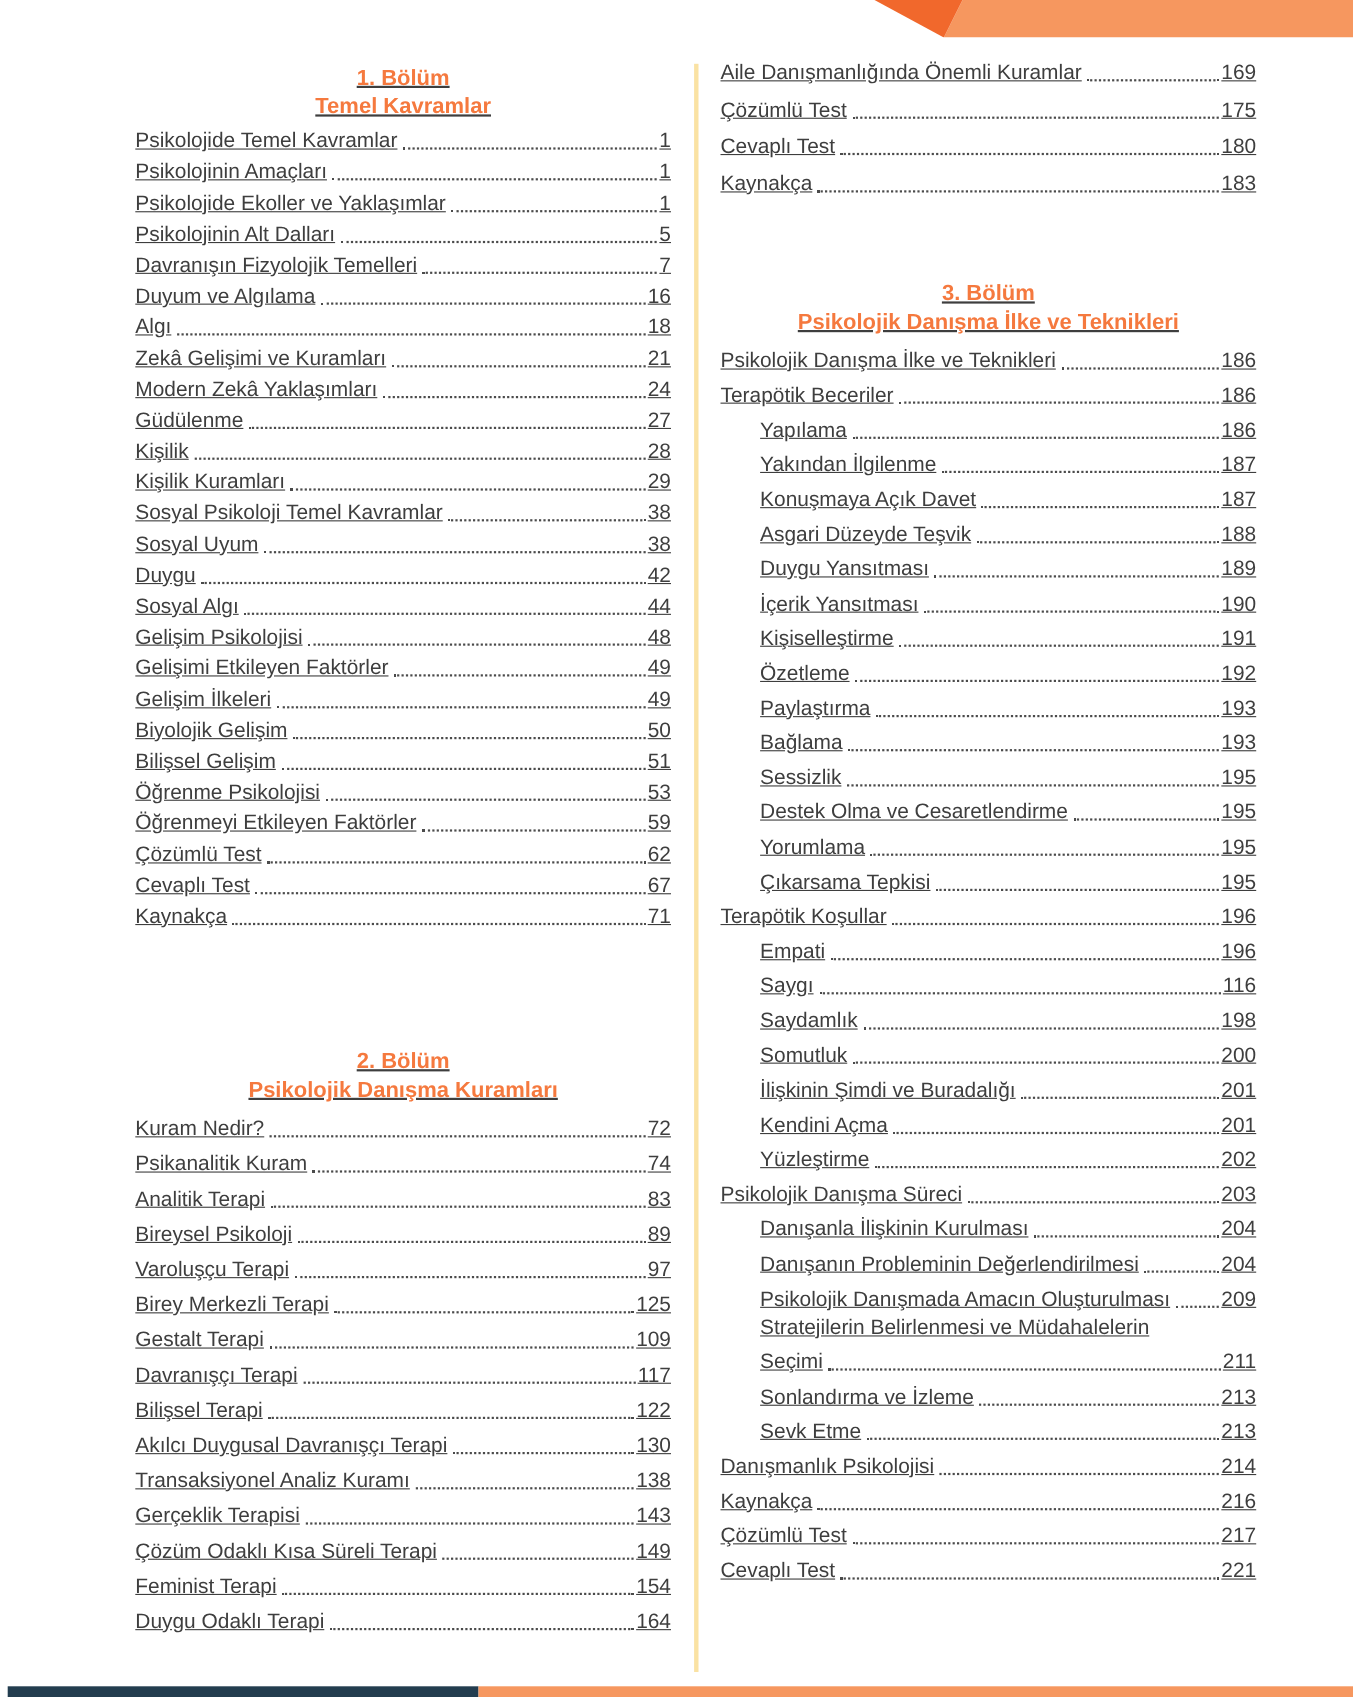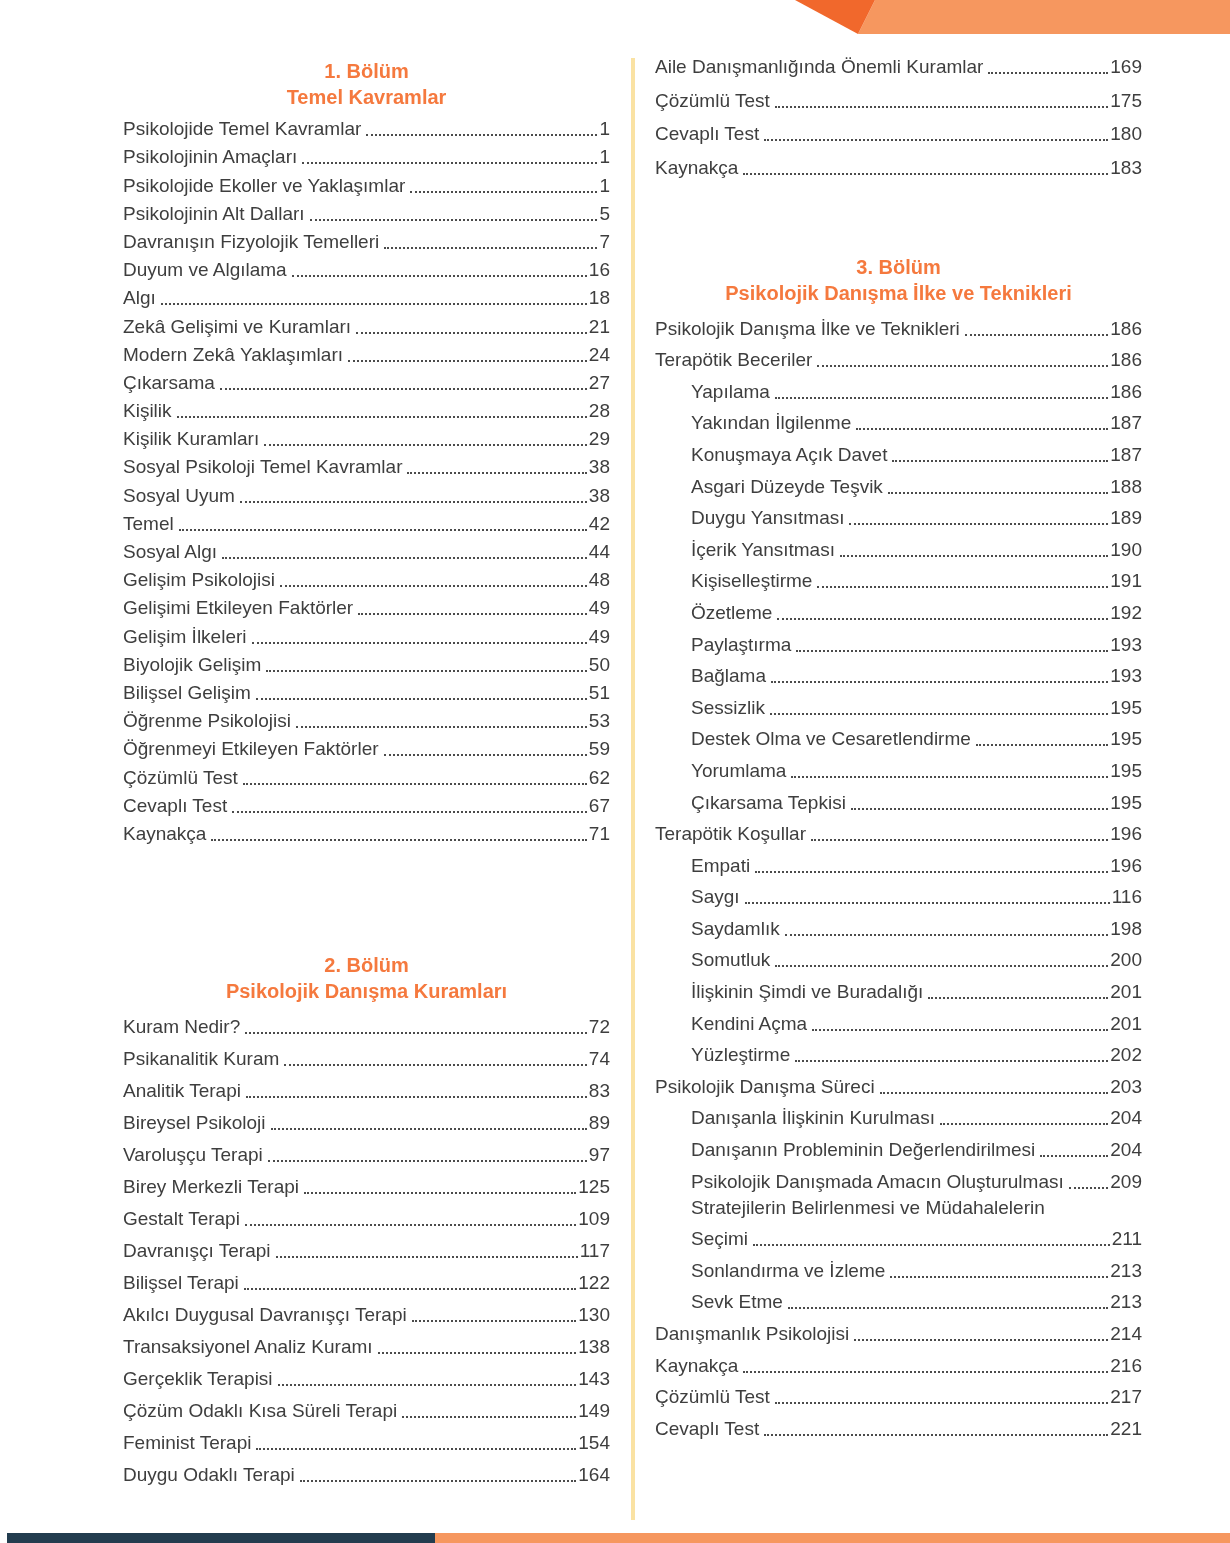--- a/index.html
+++ b/index.html
@@ -18,21 +18,21 @@
     background:var(--divider,#fae2a3);}
   
   .footer-navy{position:absolute;left:7px;bottom:0;width:428px;height:10px;
     background:var(--footer-navy,#233d4f);}
   .footer-orange{position:absolute;left:435px;right:0;bottom:0;height:10px;
     background:var(--footer-orange,#f6975f);}
   
   .toc-column{position:absolute;top:0;height:100%;width:487px;}
   .col-left{left:123px;}
   .col-right{left:655px;}
-  .toc-block{position:absolute;left:0;right:0;}
+  .toc-block{position:absolute;left:0;right:0;text-decoration:underline;}
   .block-left-a{top:58px;}
   .block-left-b{top:952px;}
   .block-right-a{top:46px;}
   .block-right-b{top:254px;}
   .section-title{
     text-align:center;font-weight:bold;font-size:20px;line-height:26px;
     color:var(--accent-orange,#f5793e);
   }
   .toc-list{margin-top:3px;}
   .block-right-a .toc-list{margin-top:0;}
@@ -102,21 +102,21 @@
           <span class="toc-label">Zekâ Gelişimi ve Kuramları</span>
           <span class="dot-leader"></span>
           <span class="toc-page">21</span>
         </div>
         <div class="toc-row">
           <span class="toc-label">Modern Zekâ Yaklaşımları</span>
           <span class="dot-leader"></span>
           <span class="toc-page">24</span>
         </div>
         <div class="toc-row">
-          <span class="toc-label">Çıkarsama</span>
+          <span class="toc-label">Güdülenme</span>
           <span class="dot-leader"></span>
           <span class="toc-page">27</span>
         </div>
         <div class="toc-row">
           <span class="toc-label">Kişilik</span>
           <span class="dot-leader"></span>
           <span class="toc-page">28</span>
         </div>
         <div class="toc-row">
           <span class="toc-label">Kişilik Kuramları</span>
@@ -127,21 +127,21 @@
           <span class="toc-label">Sosyal Psikoloji Temel Kavramlar</span>
           <span class="dot-leader"></span>
           <span class="toc-page">38</span>
         </div>
         <div class="toc-row">
           <span class="toc-label">Sosyal Uyum</span>
           <span class="dot-leader"></span>
           <span class="toc-page">38</span>
         </div>
         <div class="toc-row">
-          <span class="toc-label">Temel</span>
+          <span class="toc-label">Duygu</span>
           <span class="dot-leader"></span>
           <span class="toc-page">42</span>
         </div>
         <div class="toc-row">
           <span class="toc-label">Sosyal Algı</span>
           <span class="dot-leader"></span>
           <span class="toc-page">44</span>
         </div>
         <div class="toc-row">
           <span class="toc-label">Gelişim Psikolojisi</span>

